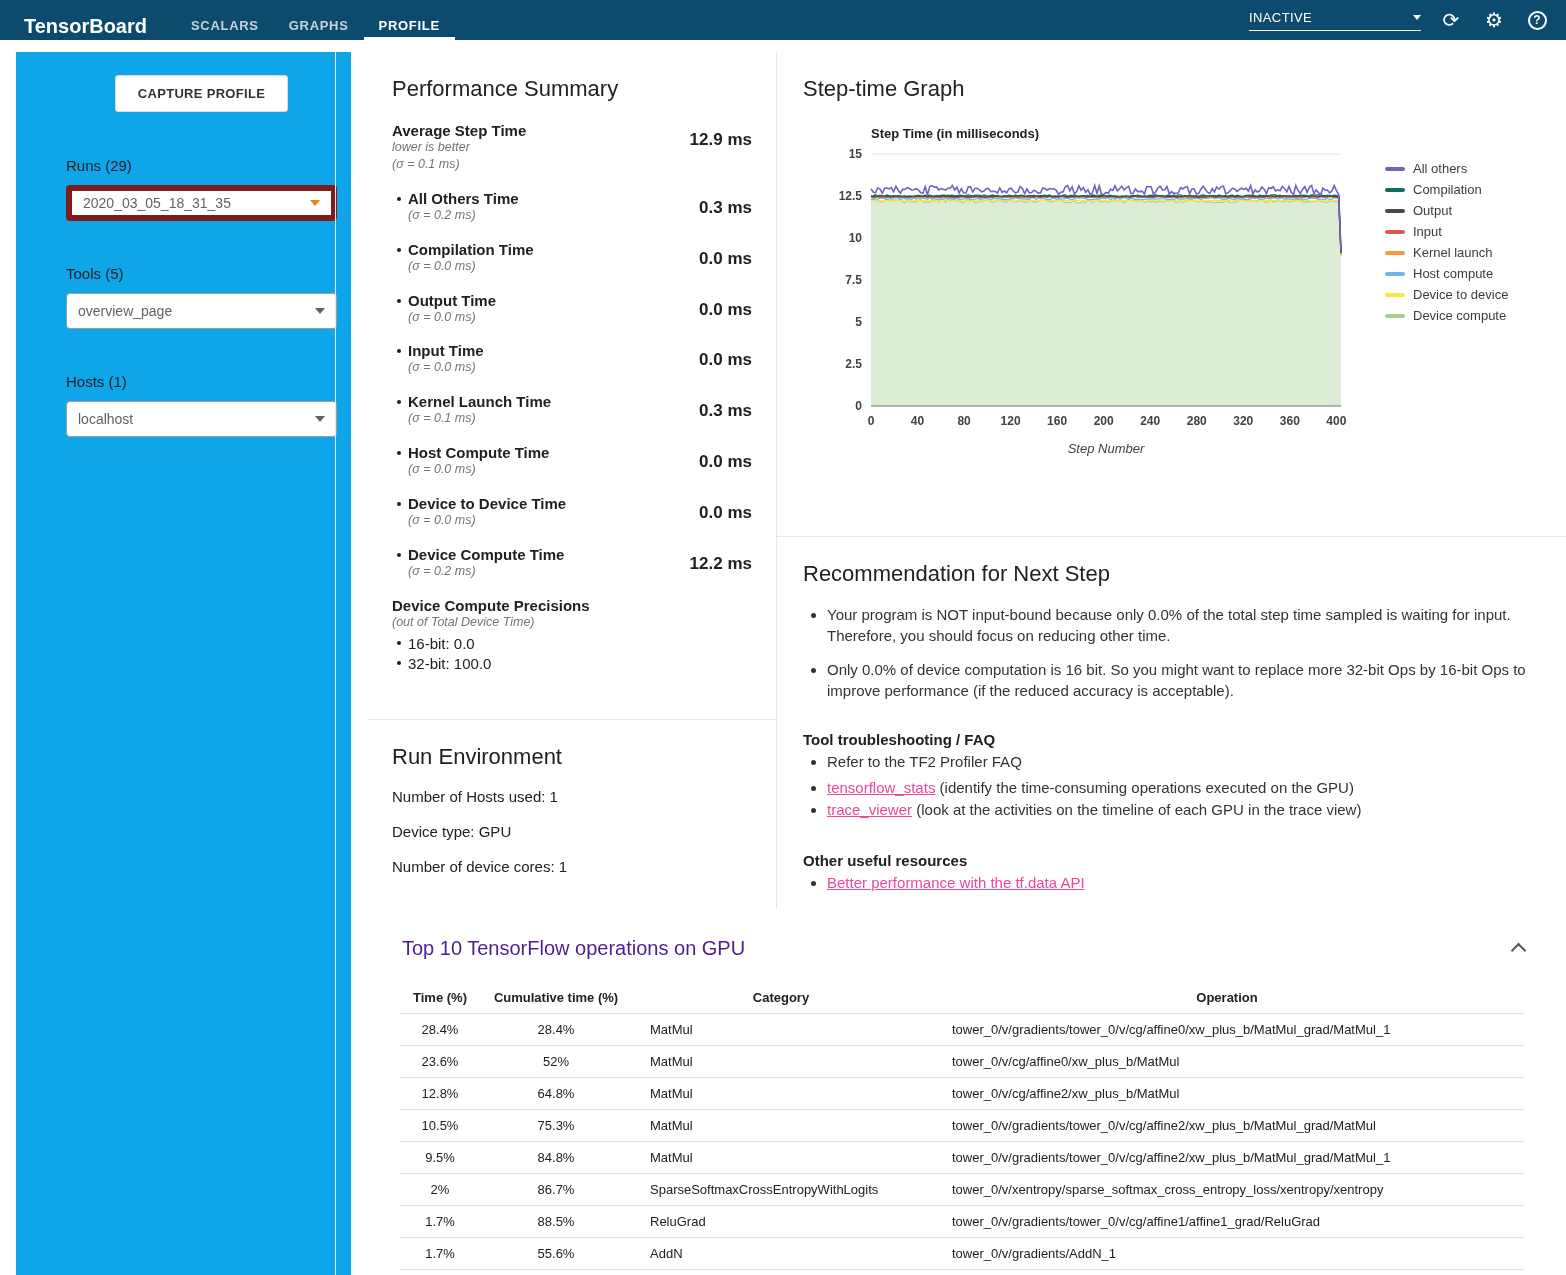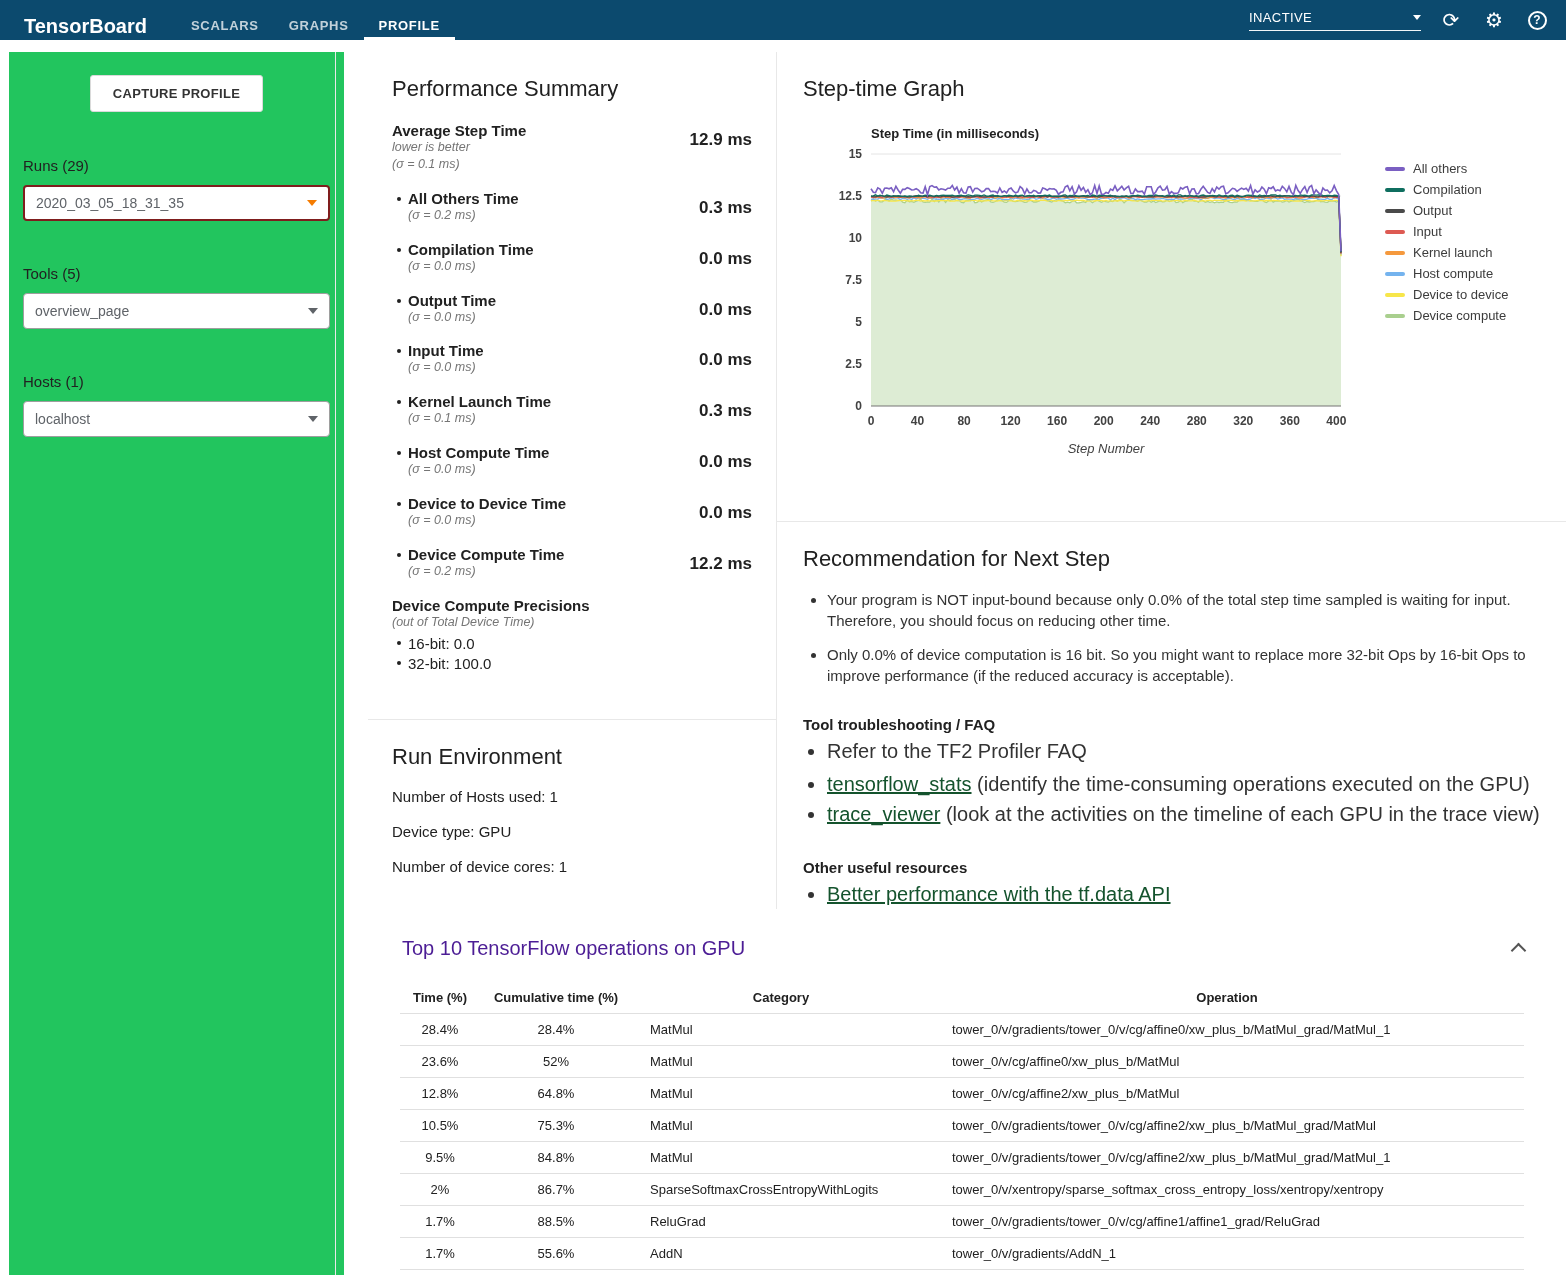--- a/index.html
+++ b/index.html
@@ -12,27 +12,27 @@
   .tabs { display:flex; }
   .tab { line-height:52px; padding:0 15px; font-size:13px; font-weight:700; letter-spacing:0.7px; color:rgba(255,255,255,0.75); cursor:pointer; }
   .tab.active { color:#fff; box-shadow:inset 0 -3px 0 #fff; }
   .header-right { margin-left:auto; display:flex; align-items:center; gap:17px; padding-right:16px; }
   .status-select { width:172px; display:flex; align-items:center; justify-content:space-between; border-bottom:1px solid rgba(255,255,255,0.95); padding-bottom:5px; font-size:13px; letter-spacing:0.4px; cursor:pointer; }
   .caret-white { width:0; height:0; border-left:4px solid transparent; border-right:4px solid transparent; border-top:5px solid #fff; }
   .icon-btn { width:26px; height:26px; display:flex; align-items:center; justify-content:center; font-size:20px; cursor:pointer; }
   .help-circle { width:19px; height:19px; border:2px solid #fff; border-radius:50%; font-size:12px; font-weight:700; display:flex; align-items:center; justify-content:center; }
 
   
-  .sidebar { position:absolute; left:9px; top:52px; width:335px; bottom:0; background:#22c55e; }
+  .sidebar { position:absolute; left:16px; top:52px; width:335px; bottom:0; background:#0ea5e9;padding-left:36px; }
   .capture-btn { display:block; margin:23px auto 0; padding:10px 22px; background:#fff; border:1px solid #dadada; border-radius:3px; font-size:13px; font-weight:600; color:#333; letter-spacing:0.3px; cursor:pointer; font-family:inherit; }
   .side-group { padding:0 14px; margin-top:44px; }
   .side-group:first-of-type { margin-top:45px; }
   .side-label { font-size:15px; color:#212121; }
   .side-select { height:36px; border:1px solid #9e9e9e; border-radius:4px; display:flex; align-items:center; justify-content:space-between; padding:0 11px; font-size:14px; color:#5f6368; margin-top:11px; cursor:pointer; background:#fff; }
-  .side-select.highlighted { border:2px solid #7f1d1d;gap:40px; }
+  .side-select.highlighted { border:6px solid #7f1d1d;gap:40px; }
   .caret { width:0; height:0; border-left:5px solid transparent; border-right:5px solid transparent; border-top:6px solid #5f6368; }
   .caret-orange { border-top-color:#f57c00; }
 
   
   .main { position:absolute; left:335px; top:52px; right:0; bottom:0; border-left:1px solid #e8e8e8; overflow:hidden;padding-left:32px; }
   .top-row { display:flex; height:857px; }
   .left-col { width:409px; border-right:1px solid #e8e8e8; display:flex; flex-direction:column; }
   .perf-card { height:668px; border-bottom:1px solid #e8e8e8; padding:24px 24px 0; }
   .runenv-card { flex:1; padding:24px 24px 0; }
   .right-col { flex:1; display:flex; flex-direction:column; }
@@ -66,22 +66,22 @@
   .legend { margin-left:10px; margin-top:34px; }
   .legend-item { display:flex; align-items:center; height:21px; }
   .legend-swatch { width:20px; height:4px; border-radius:2px; margin-right:8px; flex:0 0 auto; }
   .legend-label { font-size:13px; color:#3c3c3c; white-space:nowrap; }
 
   
   .rec-bullets { margin:17px 0 0 24px; }
   .rec-bullets li { font-size:15px; color:#333; line-height:1.4; margin-bottom:13px; max-width:765px; }
   .rec-heading { font-size:15px; font-weight:700; margin-top:30px; color:#212121; }
   .rec-list { margin:3px 0 0 24px; }
-  .rec-list li { font-size:20px; line-height:1.5; color:#333; }
-  .rec-link { color:#14532d; cursor:pointer; }
+  .rec-list li { font-size:15px; line-height:1.5; color:#333; }
+  .rec-link { color:#ec4899; cursor:pointer; }
 
   
   .top10-header { display:flex; align-items:flex-start; justify-content:space-between; padding:0 6px 0 2px; }
   .top10-title { font-size:20px; font-weight:400; color:#4c1d95; }
   .collapse-chevron { width:11px; height:11px; border-left:2px solid #555; border-top:2px solid #555; transform:rotate(45deg); margin-top:8px; cursor:pointer; }
   .ops-table { border-collapse:collapse; width:calc(100% - 6px); margin-top:22px; font-size:13px; table-layout:fixed; }
   .ops-table th { font-weight:700; padding:8px 4px; border-bottom:1px solid #e0e0e0; text-align:center; color:#212121; }
   .ops-table td { padding:8px 4px; border-bottom:1px solid #e0e0e0; color:#212121; overflow:hidden; white-space:nowrap; }
   .ops-table .col0 { width:80px; }
   .ops-table .col1 { width:152px; }

